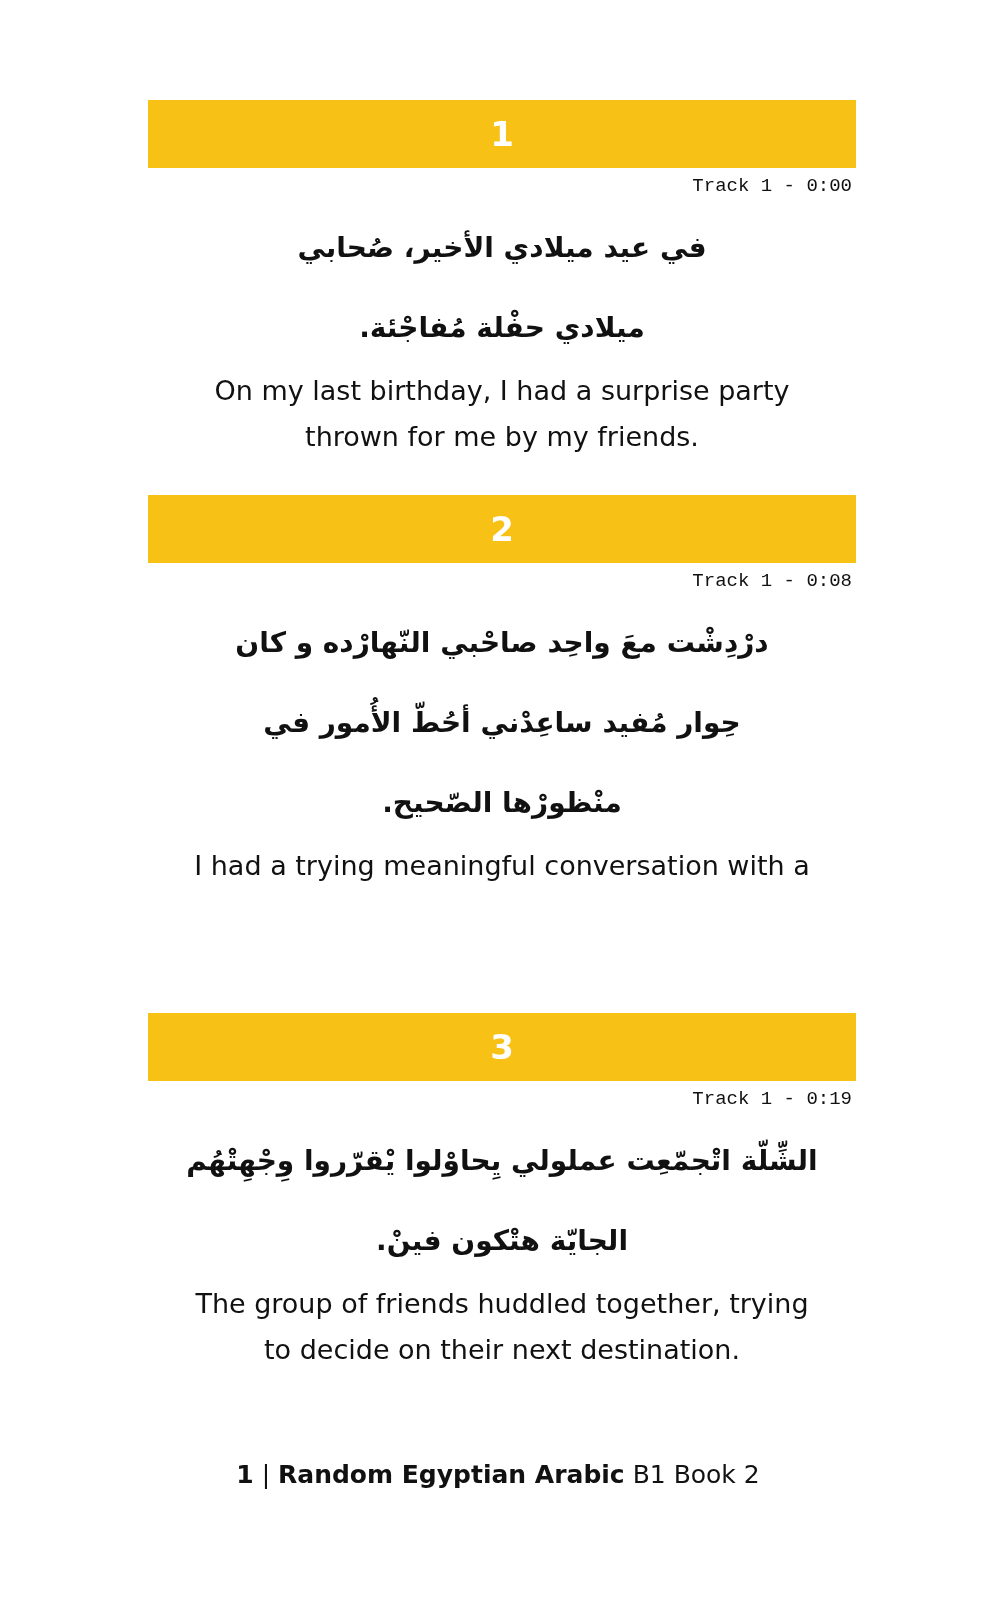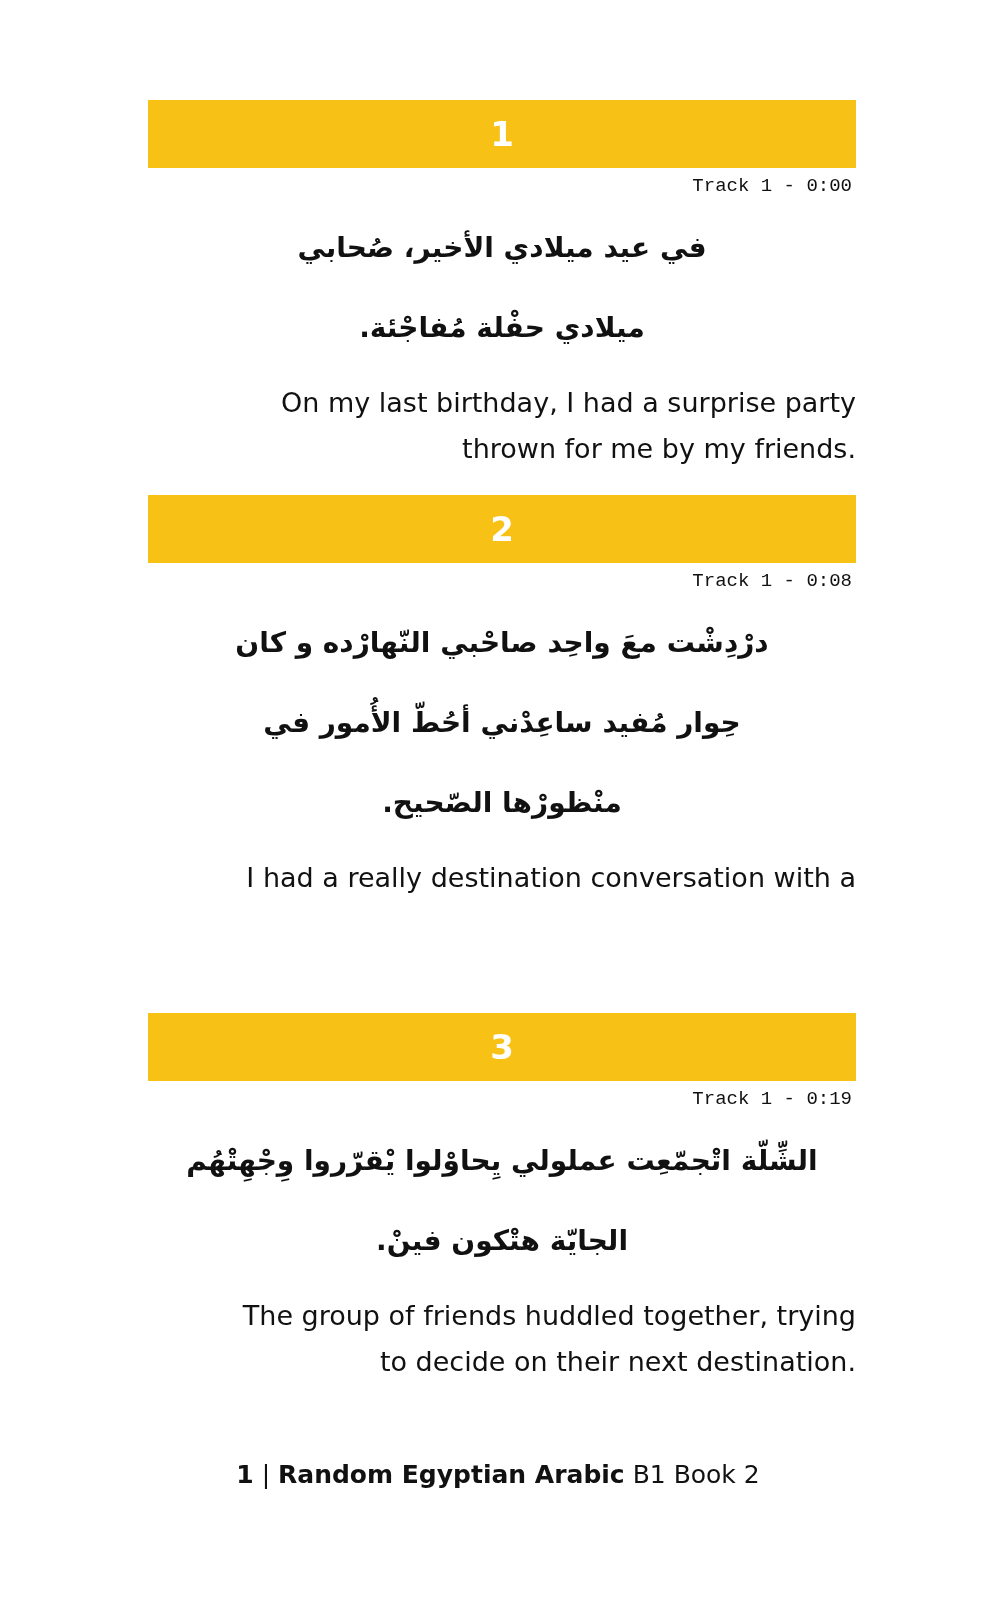--- a/index.html
+++ b/index.html
@@ -48,26 +48,26 @@
       direction: rtl;
       text-align: center;
       font-family: "DejaVu Sans", sans-serif;
       font-weight: bold;
       font-size: 28px;
       line-height: 80px;
       margin-top: 10px;
       color: #111111;
     }
     .english {
-      text-align: right;
+      text-align: center;
       font-family: "DejaVu Sans", sans-serif;
       font-size: 27px;
       line-height: 46px;
       color: #111111;
-      margin-top: 12px;
+      margin-top: 0px;
     }
     #sec1 { top: 100px; }
     #sec2 { top: 495px; }
     #sec3 { top: 1013px; }
     .footer {
       position: absolute;
       top: 1460px;
       left: 0;
       width: 996px;
       text-align: center;
@@ -99,21 +99,21 @@
   <div class="banner">
     <span class="banner-num">2</span>
   </div>
   <div class="track">Track 1 - 0:08</div>
   <div class="arabic">
     <div>درْدِشْت معَ واحِد صاحْبي النّهارْده و كان</div>
     <div>حِوار مُفيد ساعِدْني أحُطّ الأُمور في</div>
     <div>منْظورْها الصّحيح.</div>
   </div>
   <div class="english">
-    <div>I had a really destination conversation with a</div>
+    <div>I had a trying meaningful conversation with a</div>
   </div>
 </div>
 
 <div class="section" id="sec3">
   <div class="banner">
     <span class="banner-num">3</span>
   </div>
   <div class="track">Track 1 - 0:19</div>
   <div class="arabic">
     <div>الشِّلّة اتْجمّعِت عملولي يِحاوْلوا يْقرّروا وِجْهِتْهُم</div>

